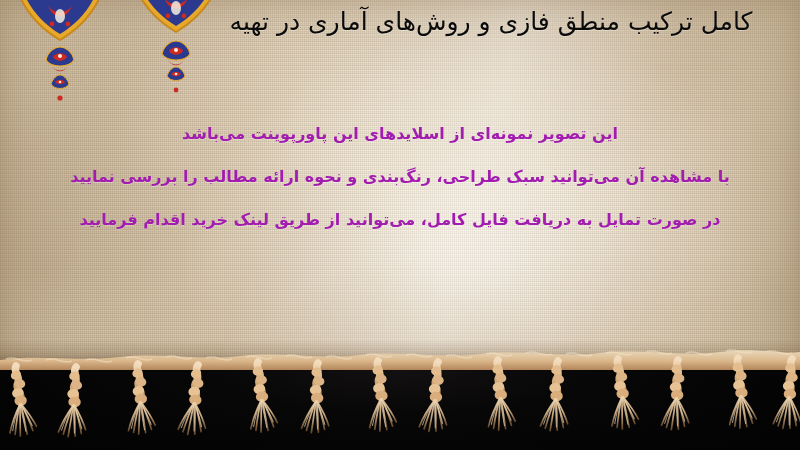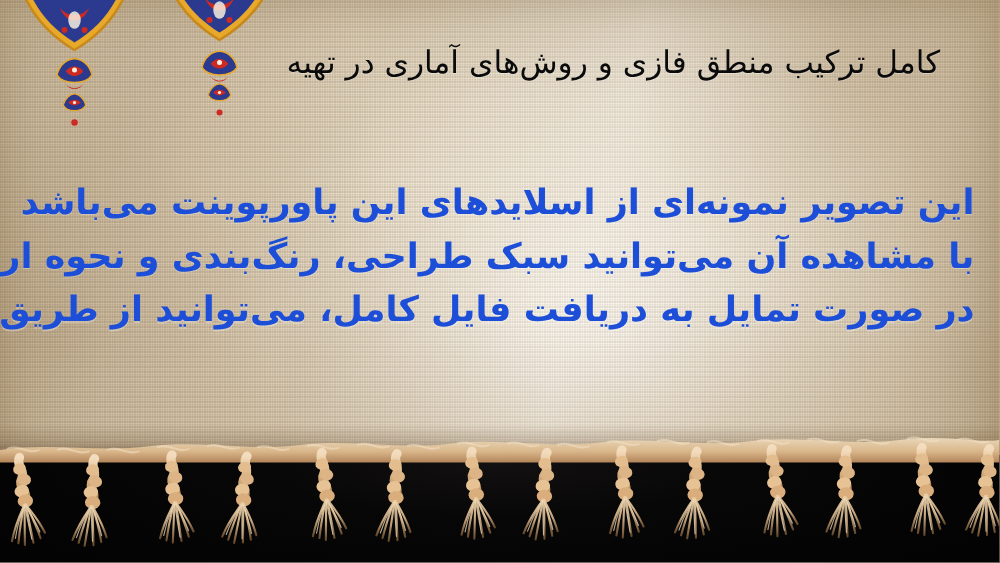--- a/index.html
+++ b/index.html
@@ -51,21 +51,21 @@
     position:absolute;inset:0;
     box-shadow: inset 0 0 70px rgba(122,96,60,0.34), inset 0 0 22px rgba(122,96,60,0.20);
     pointer-events:none;
   }
 
   
   .ornaments{position:absolute;left:0;top:0;width:240px;height:120px;}
   .ornaments svg{display:block;}
 
   
-  .text-layer{position:absolute;inset:0;margin-top:28px;}
+  .text-layer{position:absolute;inset:0;}
 
   .title-block{
     position:absolute;top:2px;left:0;right:0;
     text-align:center;
     padding-left:200px;
     padding-right:18px;
   }
   .title-line{
     font-size:25px;
     line-height:40px;
@@ -75,23 +75,23 @@
     white-space:nowrap;
     text-shadow:0 1px 0 rgba(255,255,255,.25);
   }
 
   .body-block{
     position:absolute;top:112px;left:0;right:0;
     text-align:center;
     padding-left:20px;padding-right:20px;
   }
   .body-line{
-    font-size:28px;
+    font-size:16px;
     line-height:43px;
-    color:#1d4ed8;
+    color:#a21caf;
     font-weight:bold;
     white-space:nowrap;
     text-shadow:0 1px 0 rgba(255,255,255,.28);
   }
 
   
   .bottom-panel{
     position:absolute;left:0;right:0;bottom:0;height:86px;
     background:
       radial-gradient(ellipse 60% 120% at 50% 10%, #121010 0%, #080707 40%, #030303 100%);

